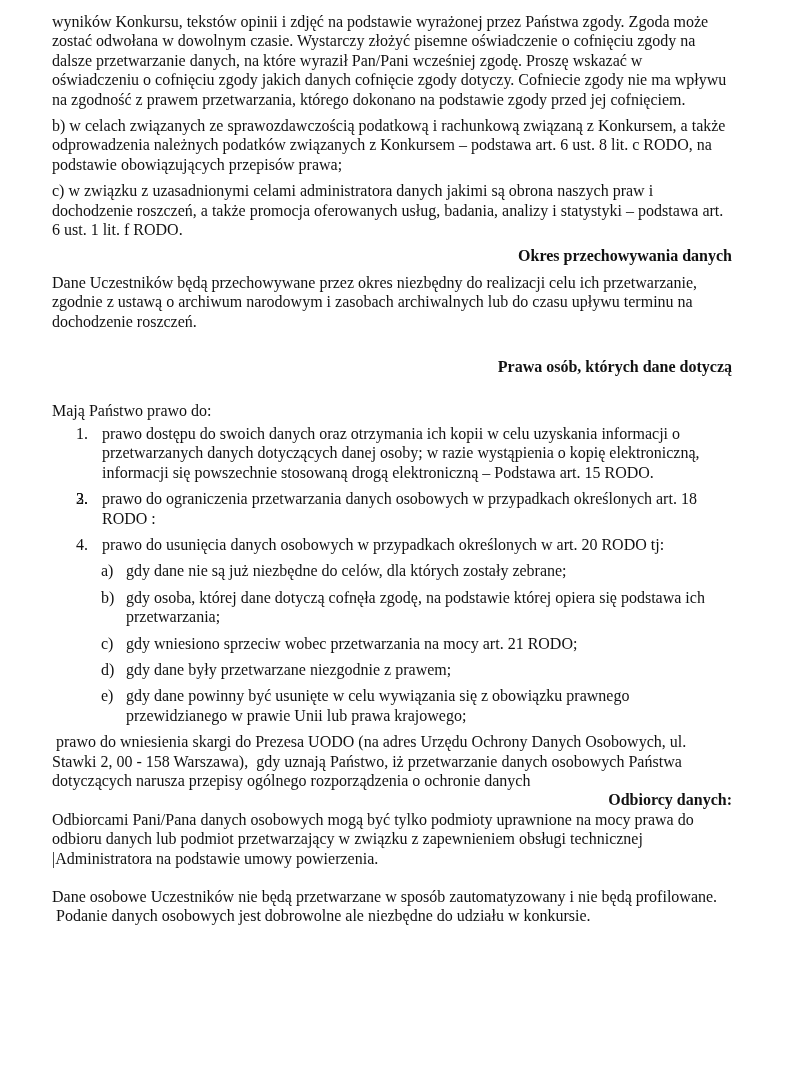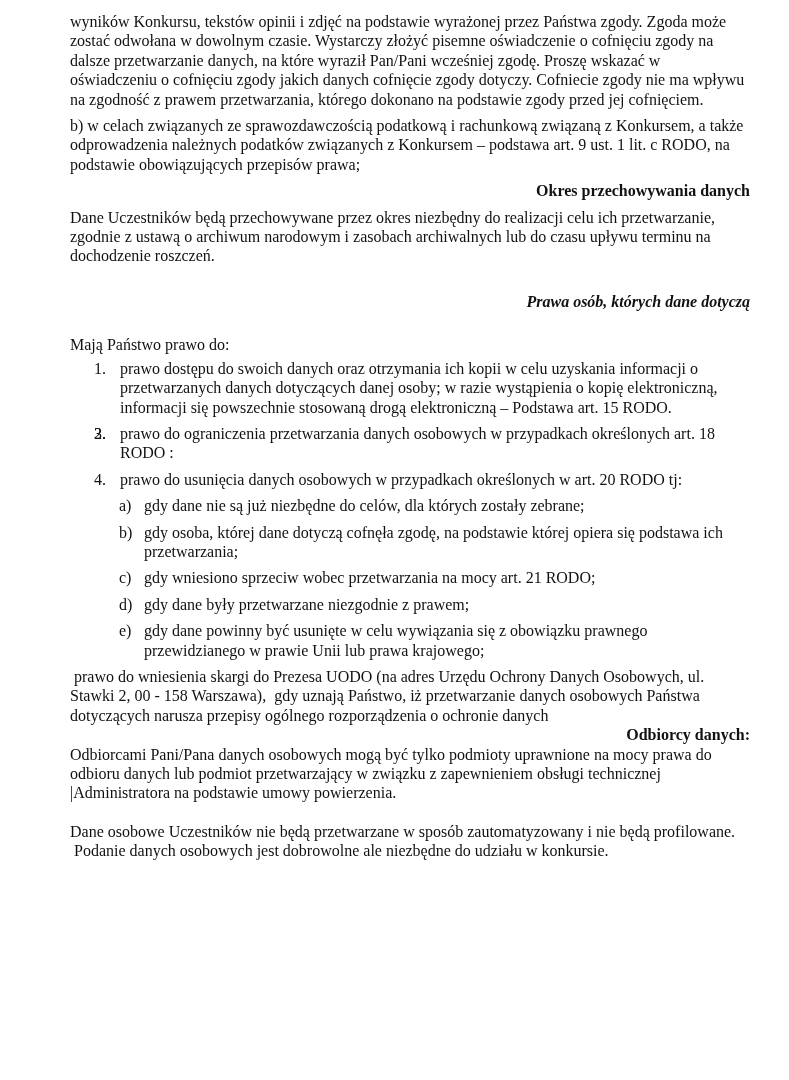--- a/index.html
+++ b/index.html
@@ -1,45 +1,46 @@
 <!DOCTYPE html>
 <html><head>
 <meta charset="utf-8">
 <style>
   html, body { margin: 0; padding: 0; background: #ffffff; }
   body {
     width: 789px; height: 1080px; overflow: hidden; position: relative;
     font-family: "Liberation Serif", serif; font-size: 16px; color: #111111;
   }
-  .page { position: absolute; left: 70px; top: 12px; width: 680px; }
+  .page { position: absolute; left: 52px; top: 12px; width: 680px; }
   p { margin: 0; line-height: 19.4px; }
   .para { margin-bottom: 7px; }
   .heading { font-weight: bold; margin: 0 0 7px 0; line-height: 19.4px; text-align: right; }
   .ol-num { list-style: none; margin: 0; padding: 0; }
   .ol-num > li { position: relative; padding-left: 50px; margin-bottom: 7px; line-height: 19.4px; }
   .ol-num > li > .marker { position: absolute; left: 24px; top: 0; }
   .ol-alpha { list-style: none; margin: 7px 0 0 0; padding: 0; }
   .ol-alpha > li { position: relative; padding-left: 25px; margin-bottom: 7px; line-height: 19.4px; margin-left: -1px; }
   .ol-alpha > li > .marker { position: absolute; left: 0; top: 0; }
   .underline { text-decoration: underline; }
   .gap { height: 19px; }
 </style>
 </head>
 <body>
 
 <div class="page">
   <p class="para">wyników Konkursu, tekstów opinii i zdjęć na podstawie wyrażonej przez Państwa zgody. Zgoda może zostać odwołana w dowolnym czasie. Wystarczy złożyć pisemne oświadczenie o cofnięciu zgody na dalsze przetwarzanie danych, na które wyraził Pan/Pani wcześniej zgodę. Proszę wskazać w oświadczeniu o cofnięciu zgody jakich danych cofnięcie zgody dotyczy. Cofniecie zgody nie ma wpływu na zgodność z prawem przetwarzania,   którego dokonano na podstawie zgody przed jej cofnięciem.</p>
-  <p class="para">b) w celach związanych ze sprawozdawczością podatkową i rachunkową związaną z Konkursem, a także odprowadzenia należnych podatków związanych z Konkursem – podstawa art. 9 ust. 1 lit. c RODO, na podstawie obowiązujących przepisów prawa;</p>
+  <p class="para">b) w celach związanych ze sprawozdawczością podatkową i rachunkową związaną z Konkursem, a także odprowadzenia należnych podatków związanych z Konkursem – podstawa art. 6 ust. 8 lit. c RODO, na podstawie obowiązujących przepisów prawa;</p>
+  <p class="para">c) w związku z uzasadnionymi celami administratora danych jakimi są obrona naszych praw i dochodzenie roszczeń, a także promocja oferowanych usług, badania, analizy i statystyki – podstawa art. 6 ust. 1 lit. f RODO.</p>
 
   <p class="heading">Okres przechowywania danych</p>
   <p class="para">Dane Uczestników będą przechowywane przez okres niezbędny do realizacji celu ich przetwarzanie, zgodnie z ustawą o archiwum narodowym i zasobach archiwalnych lub do czasu upływu terminu na dochodzenie roszczeń.</p>
 
   <div class="gap"></div>
 
-  <p class="heading" style="margin-left:0; margin-bottom:4px;font-style:italic;">Prawa osób, których dane dotyczą</p>
+  <p class="heading" style="margin-left:0; margin-bottom:4px;">Prawa osób, których dane dotyczą</p>
   <p style="margin-bottom:4px;margin-top:24px;">Mają Państwo prawo do:</p>
 
   <ol class="ol-num">
     <li>
       <span class="marker">1.</span>
       <span>prawo dostępu do swoich danych oraz otrzymania ich kopii w celu uzyskania informacji o przetwarzanych danych dotyczących danej osoby; w razie wystąpienia o kopię elektroniczną, informacji się powszechnie stosowaną drogą elektroniczną – Podstawa art. 15 RODO.</span>
     </li>
     <li>
       <span class="marker">2.</span>
     </li>

